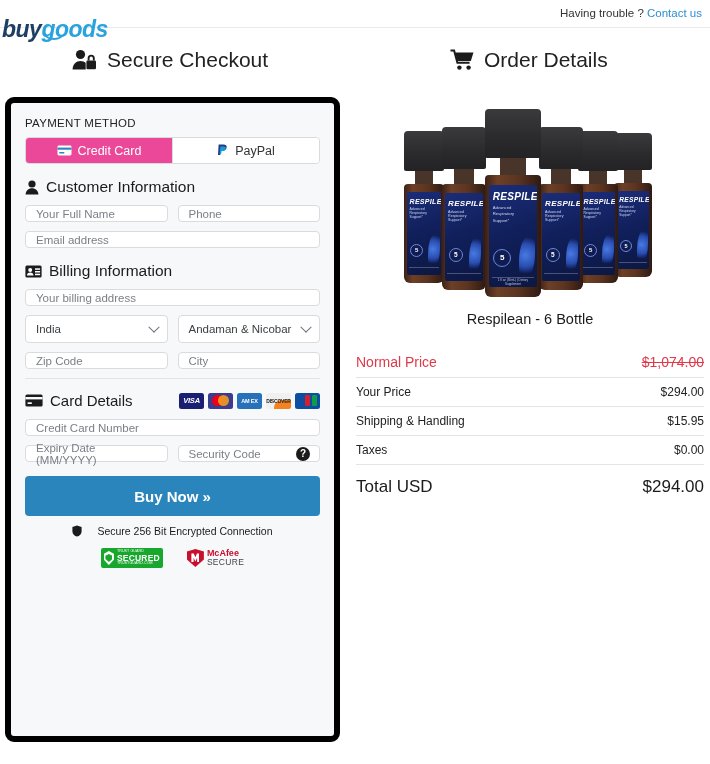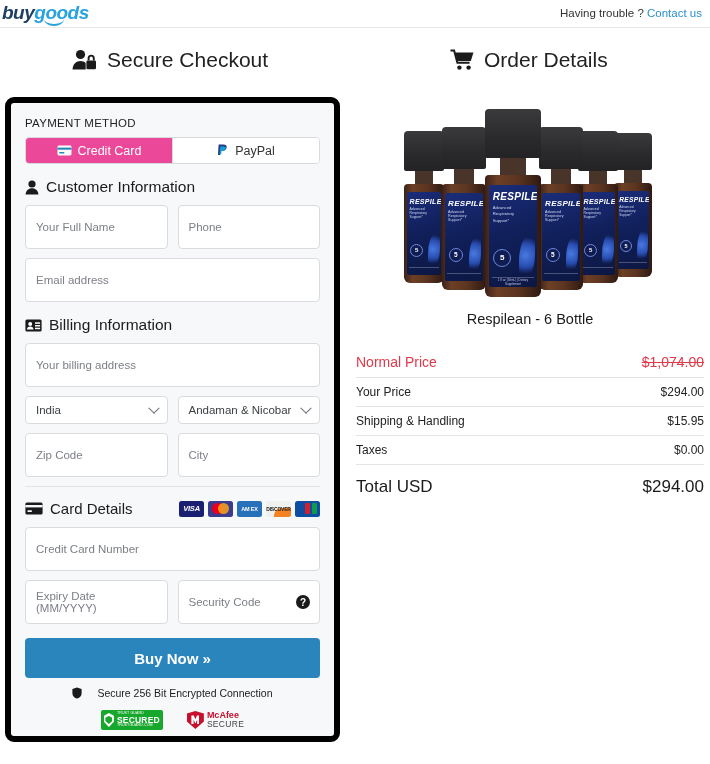--- a/index.html
+++ b/index.html
@@ -11,22 +11,22 @@
   }
   .page { position: relative; width: 710px; height: 764px; background:#ffffff; }
 
   
   .topbar {
     position: absolute; left:0; top:0; width:710px; height:28px;
     background:#ffffff;
     border-bottom:1px solid #e9e9e9;
   }
   .logo {
-    position:absolute; left:2px; top:2px;
-    font-size:19px; font-weight:bold; font-style:italic;
+    position:absolute; left:2px; top:16px;
+    font-size:23px; font-weight:bold; font-style:italic;
     letter-spacing:-0.5px;
   }
   .logo .b1 { color:#1d3f63; }
   .logo .b2 { color:#29a3dd; }
   .logo .swoosh {
     position:absolute; left:42px; top:17px; width:20px; height:7px;
     border-bottom:2px solid #29a3dd;
     border-radius:0 0 50% 50%/0 0 100% 100%;
   }
   .help {
@@ -74,21 +74,21 @@
   .pm-tab + .pm-tab { border-left:1px solid #d8dade; }
 
   .sec-head {
     display:flex; align-items:center; gap:7px;
     margin:14px 0 9px 0;
   }
   .sec-head .t { font-size:15.5px; color:#1b1b1b; }
 
   .row { display:flex; gap:10px; margin-bottom:9px; }
   .fld {
-    height:44px; background:#ffffff;
+    height:17px; background:#ffffff;
     border:1px solid #d9dbdf; border-radius:4px;
     font-size:11.5px; color:#7b7f86;
     display:flex; align-items:center;
     padding:0 10px; width:100%;
     font-family:"Liberation Sans", sans-serif;
   }
   .fld.half { width:50%; }
   .sel {
     position:relative; height:28px; background:#ffffff;
     border:1px solid #d9dbdf; border-radius:4px;

